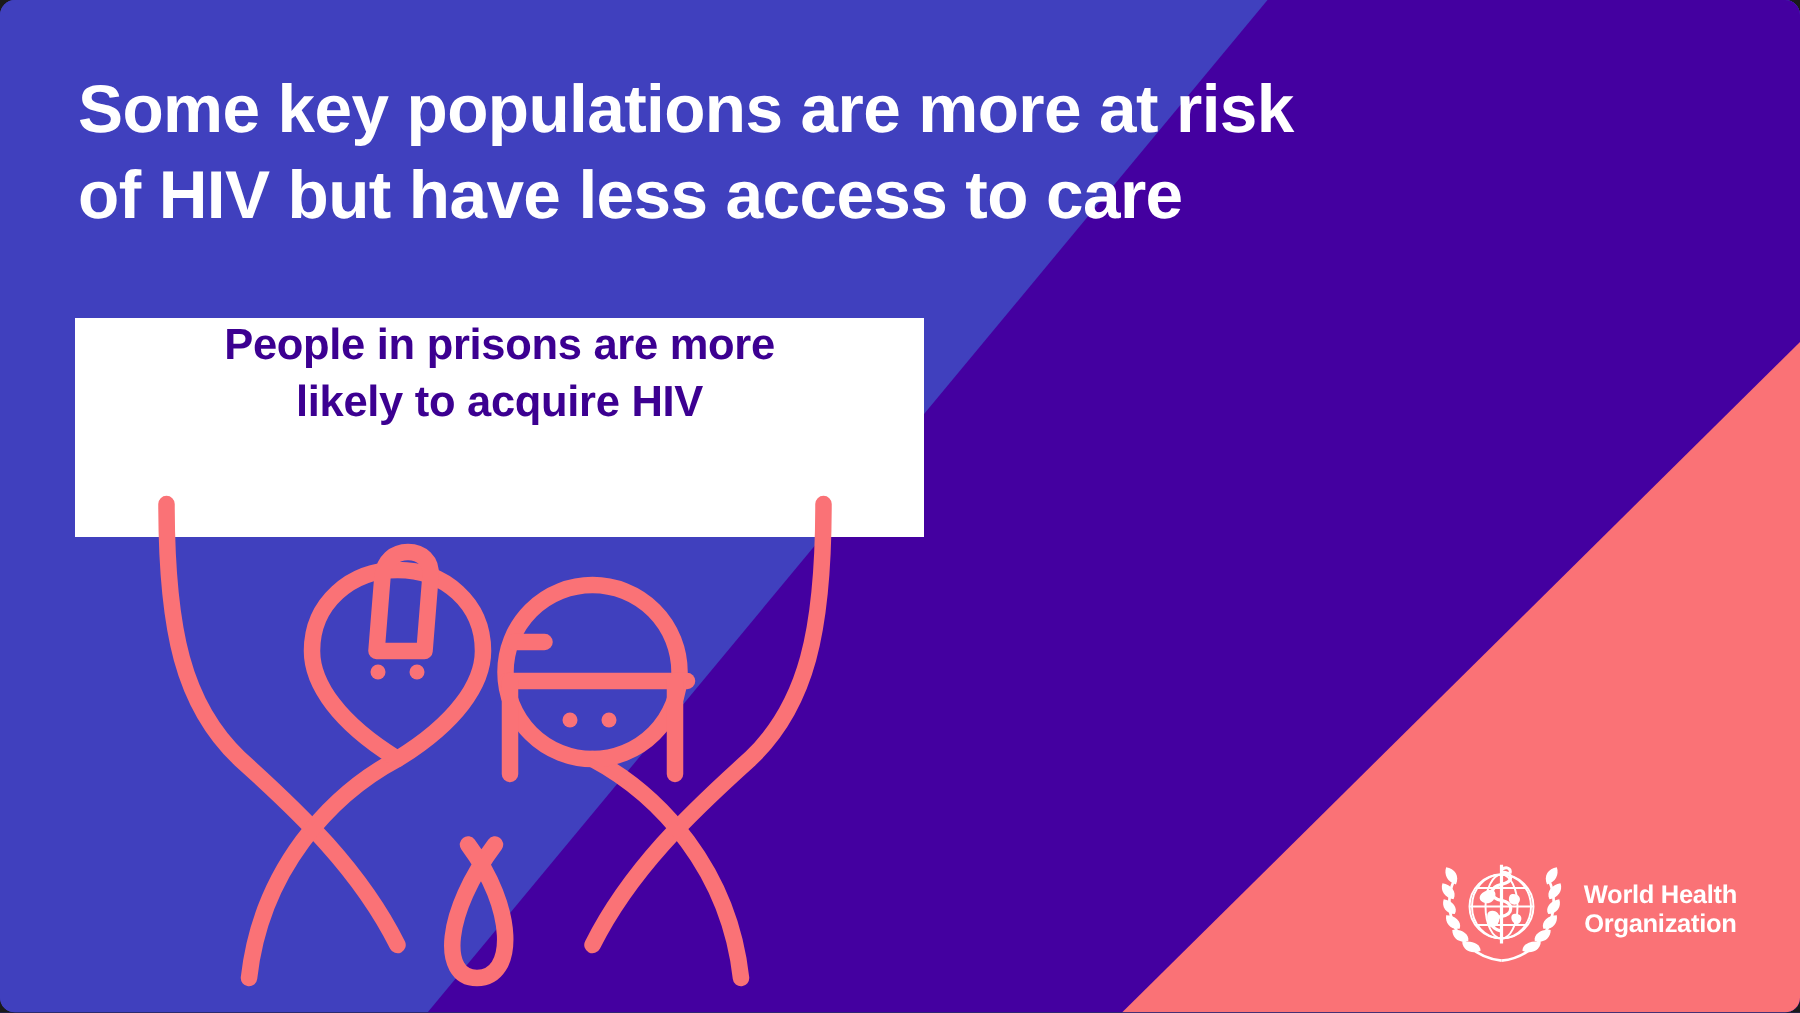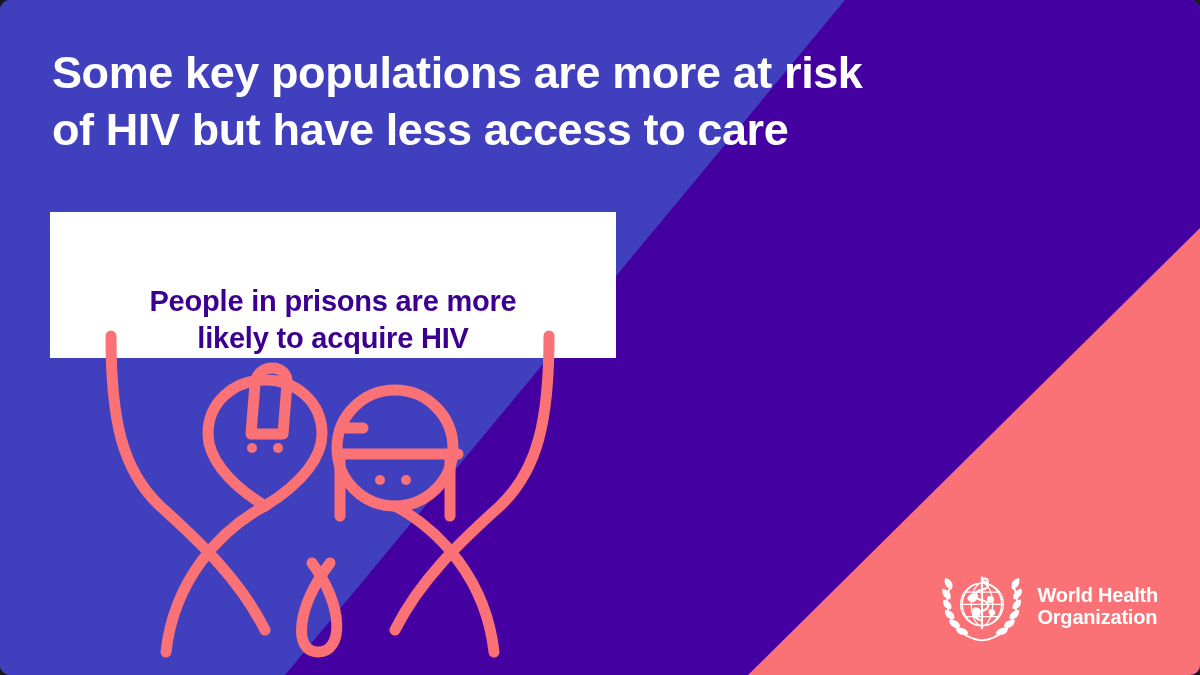--- a/index.html
+++ b/index.html
@@ -42,21 +42,21 @@
 
   
   #callout-card {
     position: absolute;
     left: 50px;
     top: 212px;
     width: 566px;
     height: 146px;
     background: #ffffff;
     display: flex;
-    align-items: flex-end;
+    align-items: flex-start;
     justify-content: center;
     box-sizing: border-box;
     padding: 0 24px;
   }
   #callout-text {
     color: #3c0091;
     font-size: 29px;
     font-weight: bold;
     line-height: 1.3;
     text-align: center;
@@ -83,25 +83,26 @@
     align-items: center;
     gap: 14px;
   }
   #who-emblem {
     width: 82px;
     height: 82px;
     flex: 0 0 auto;
   }
   #who-wordmark {
     color: #ffffff;
-    font-size: 20px;
+    font-size: 17px;
     font-weight: bold;
     line-height: 1.12;
     letter-spacing: -0.2px;
     white-space: pre-line;
+    text-align: center;
   }
 </style>
 </head>
 <body>
 
 <div id="stage">
 
   <svg id="bg-layer" viewBox="0 0 1200 675" preserveAspectRatio="none">
     <rect x="0" y="0" width="1200" height="675" fill="#4040BE"></rect>
     <polygon points="845,0 1200,0 1200,675 285,675" fill="#4400A0"></polygon>

